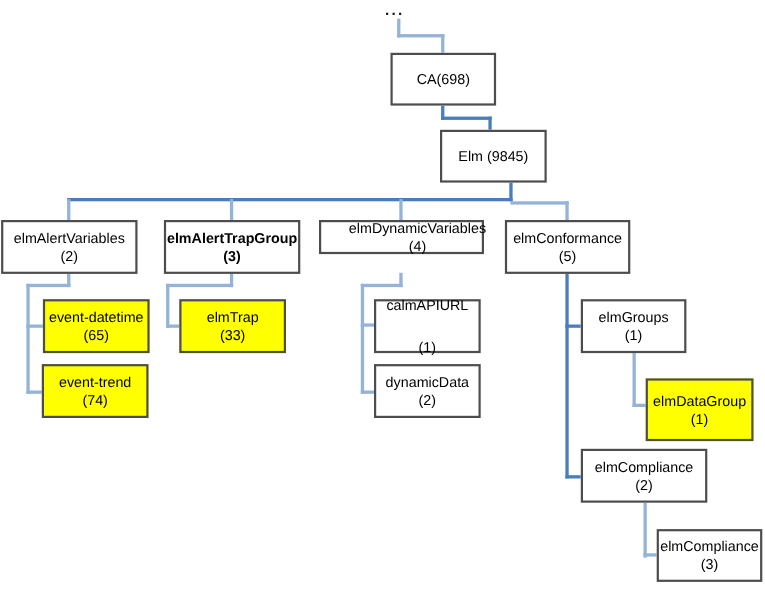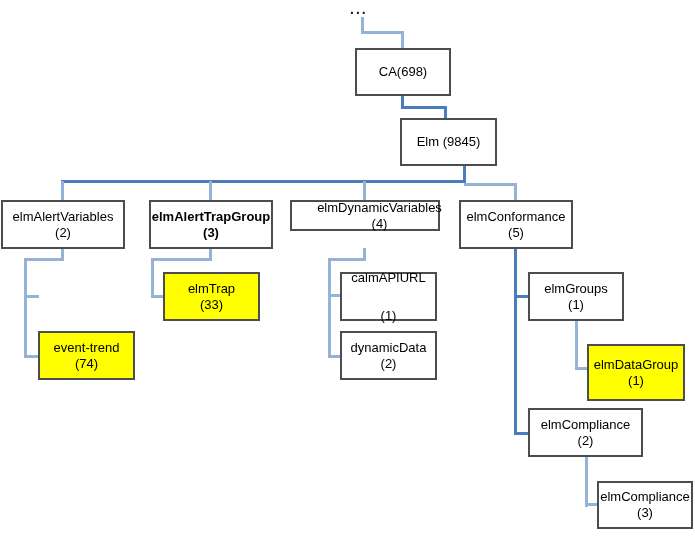--- a/index.html
+++ b/index.html
@@ -113,20 +113,24 @@
   <div class="node" style="left:290px;top:200px;width:150px;height:31px;padding-left:29px;">
     <span>elmDynamicVariables</span>
     <span>(4)</span>
   </div>
 
   <div class="node" style="left:459px;top:200px;width:114px;height:49px;text-align:center;">
     <span>elmConformance</span>
     <span>(5)</span>
   </div>
 
+  <div class="node hl" style="left:39px;top:272px;width:97px;height:49px;">
+    <span>event-datetime</span>
+    <span>(65)</span>
+  </div>
 
   <div class="node hl" style="left:163px;top:272px;width:97px;height:49px;align-items:center;">
     <span>elmTrap</span>
     <span>(33)</span>
   </div>
 
   <div class="node" style="left:340px;top:272px;width:97px;height:49px;gap:22px;">
     <span>calmAPIURL</span>
     <span>(1)</span>
   </div>

